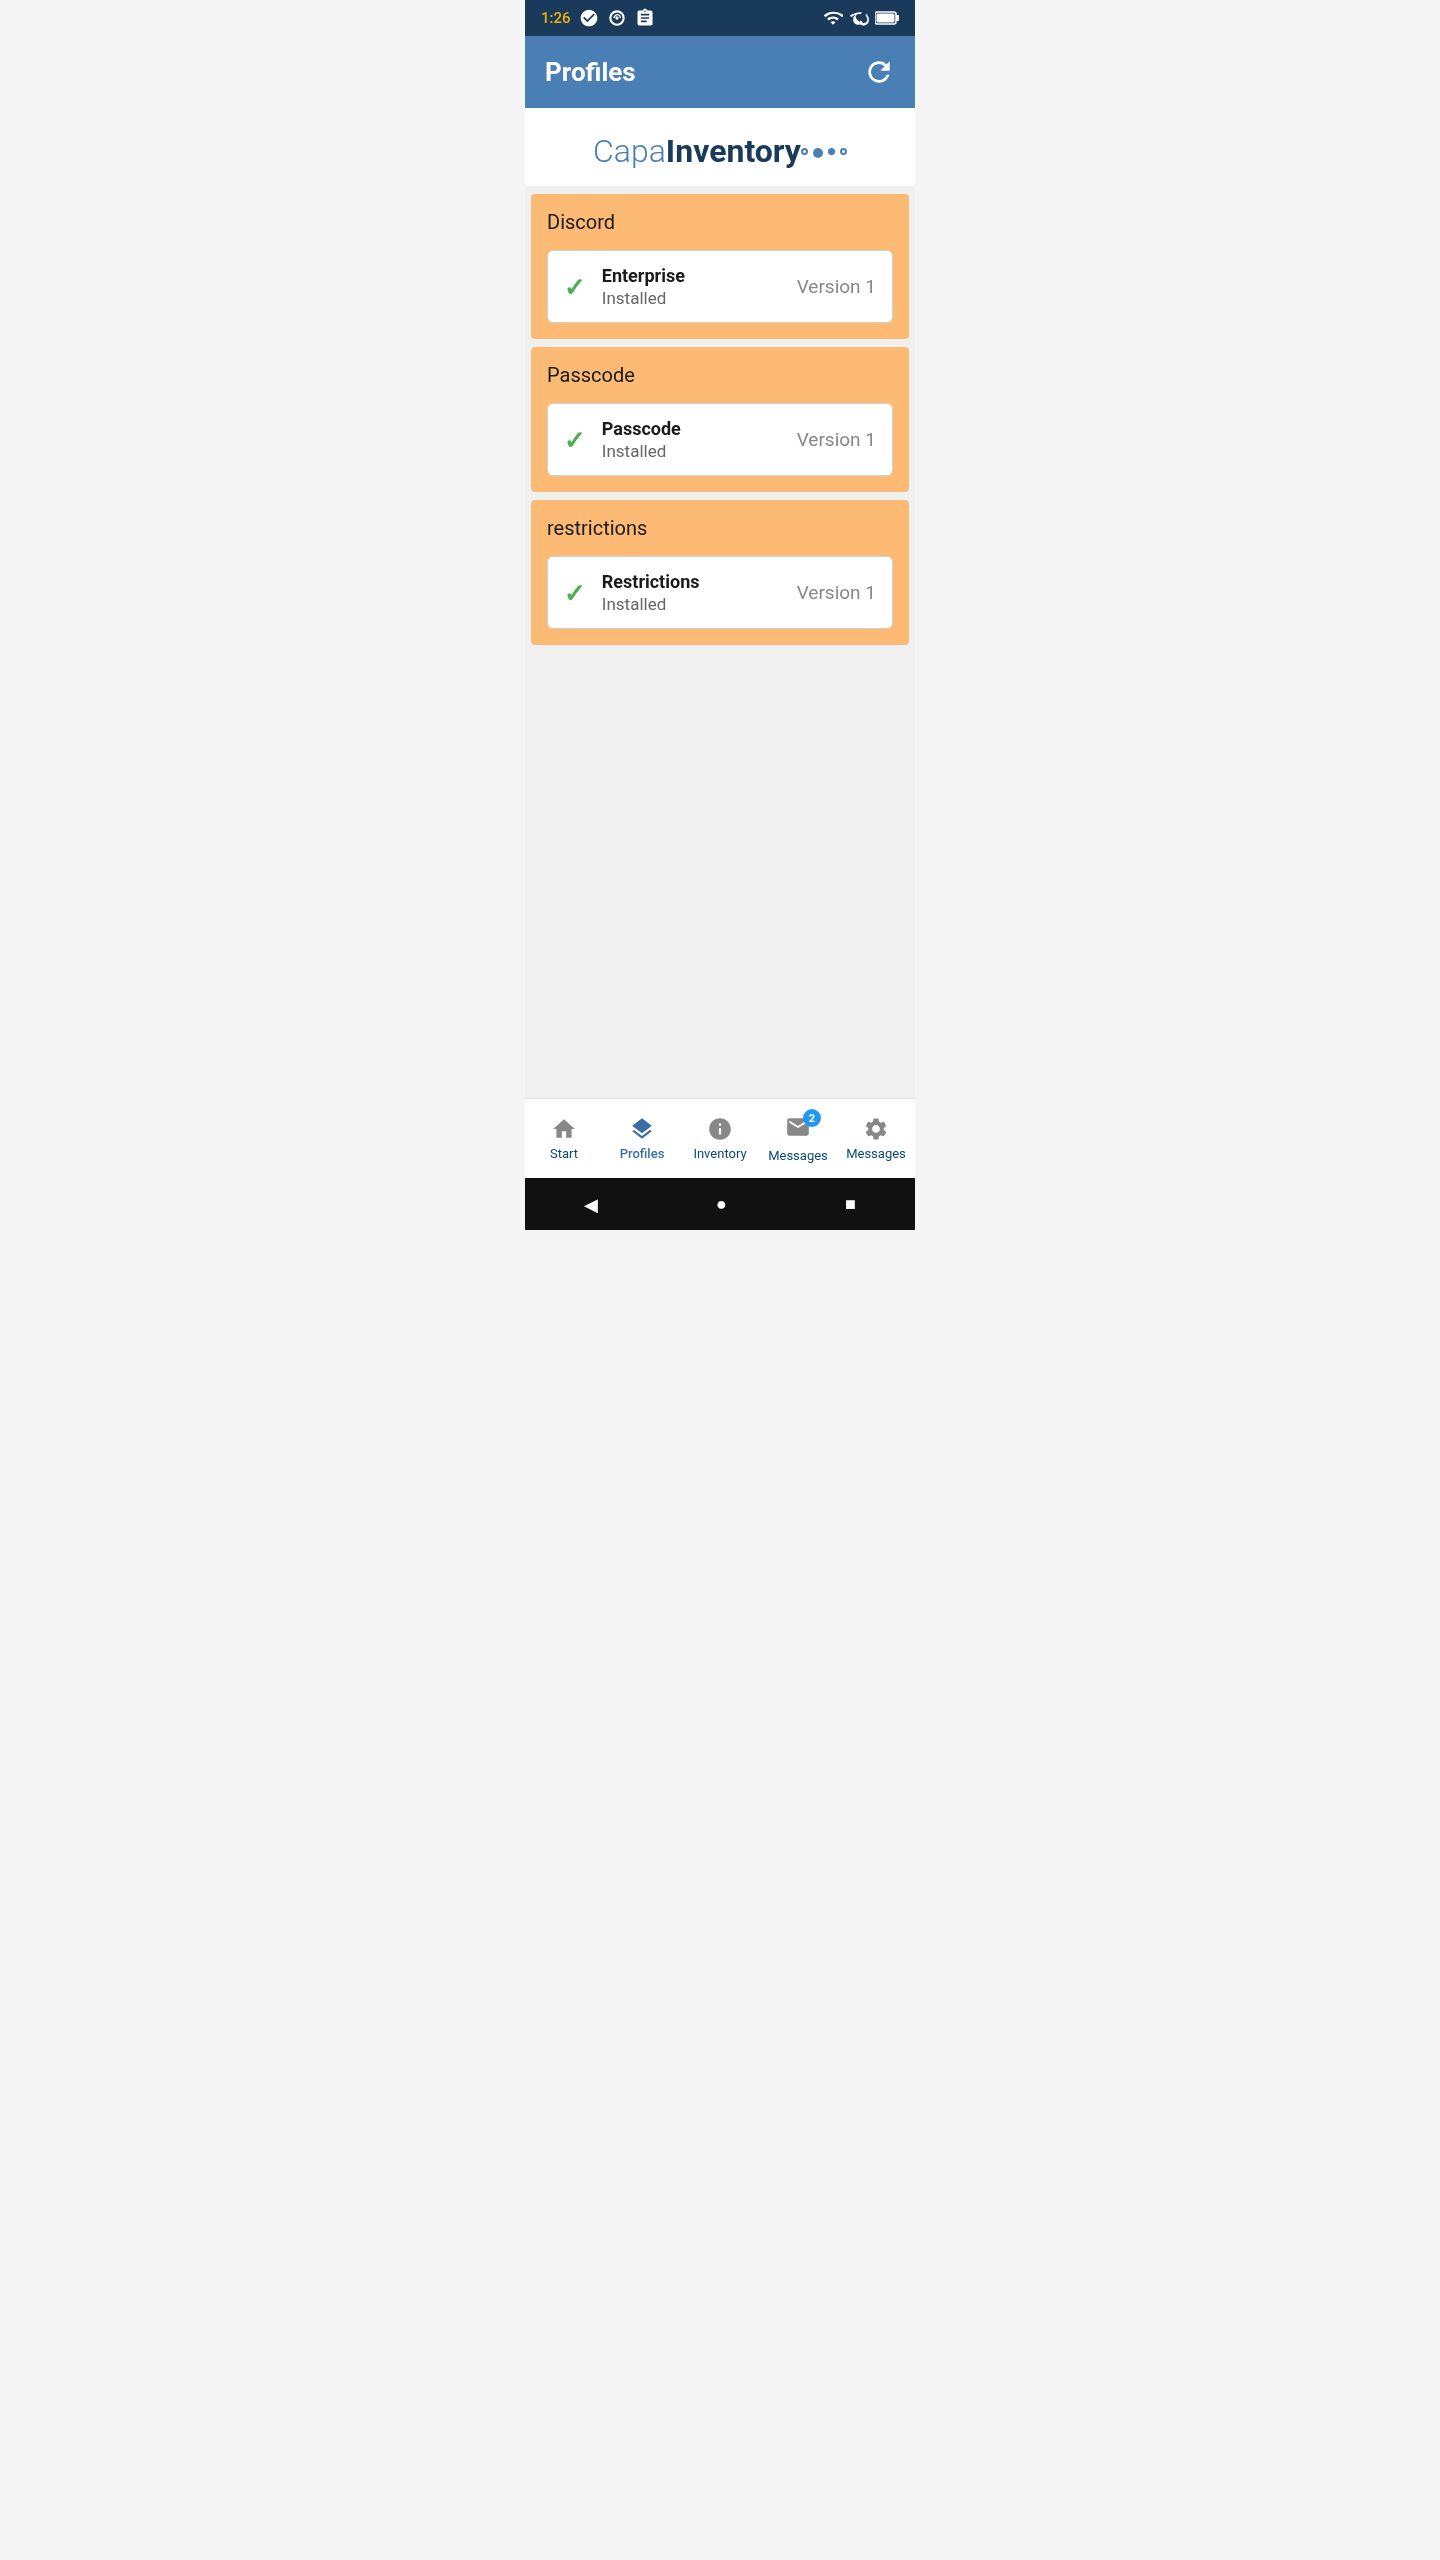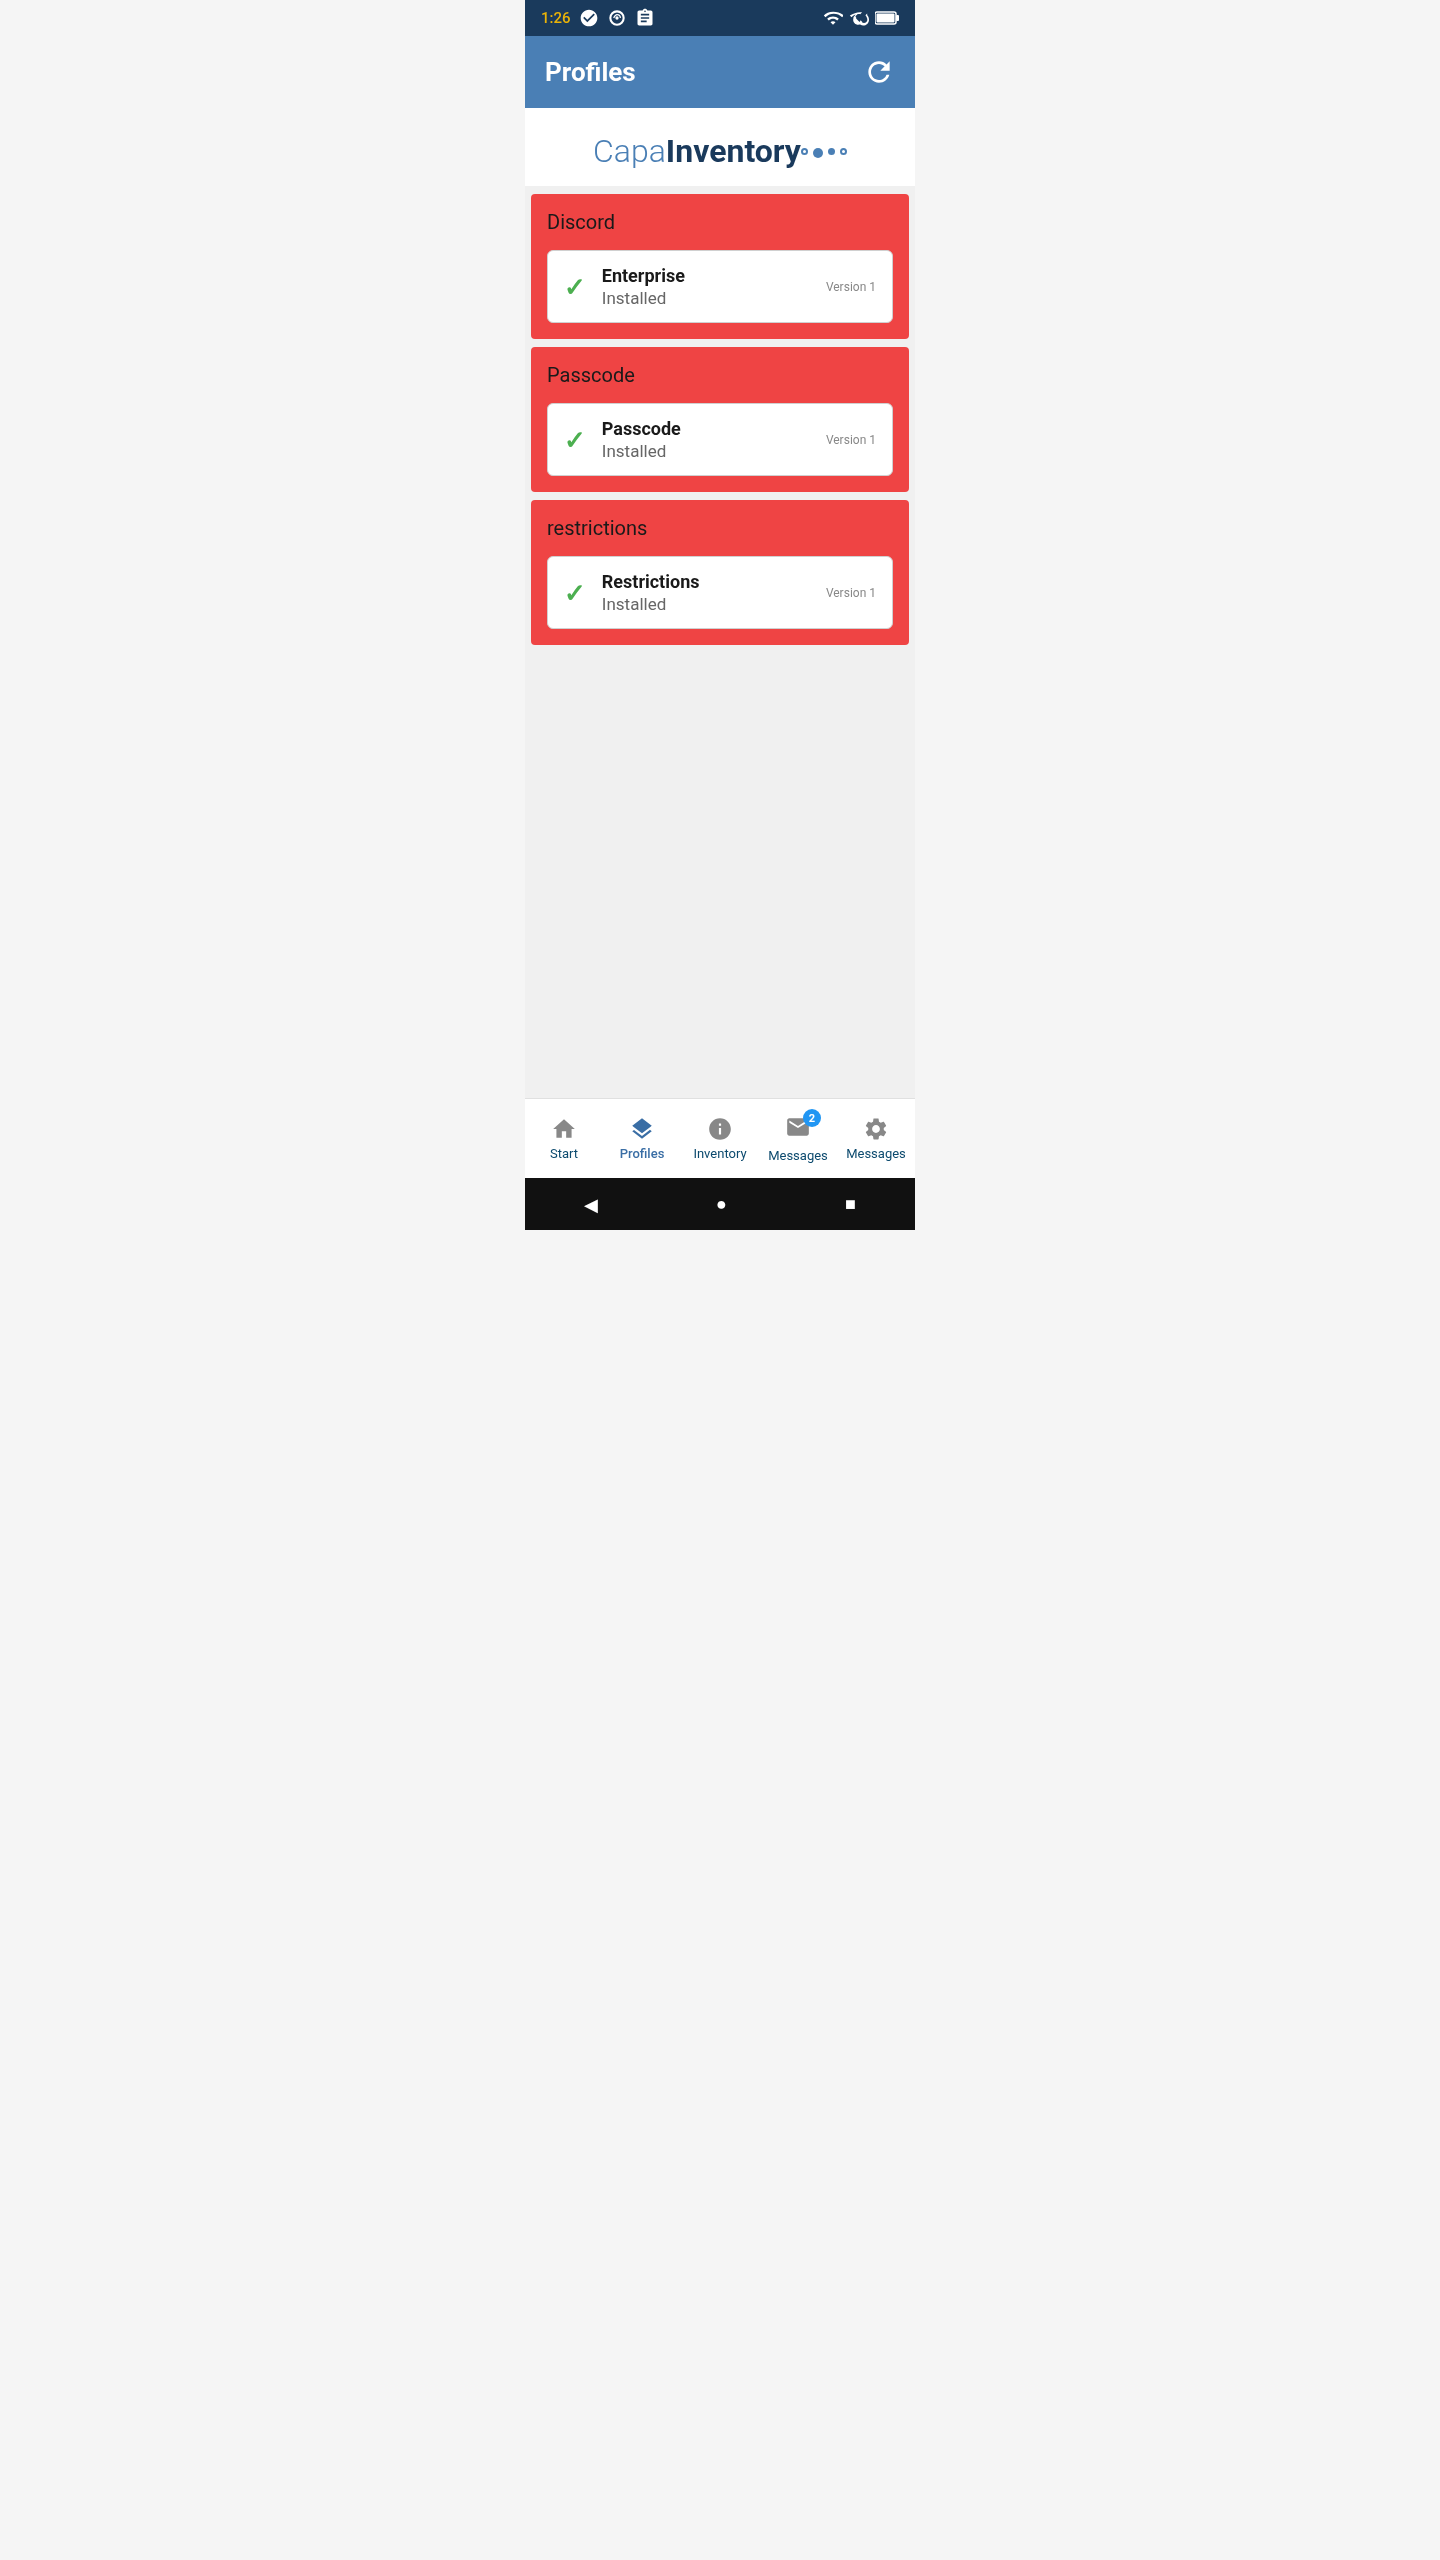--- a/index.html
+++ b/index.html
@@ -109,21 +109,21 @@
 
     
     .main-content {
       flex: 1;
       overflow-y: auto;
       background: #f0f0f0;
     }
 
     
     .profile-section {
-      background: #ef4444;
+      background: #fdba74;
       margin: 8px 6px;
       border-radius: 4px;
       padding: 16px 16px 16px;
     }
 
     .section-title {
       font-size: 20px;
       font-weight: 400;
       color: #1a1a1a;
       margin-bottom: 16px;
@@ -160,21 +160,21 @@
       color: #1a1a1a;
     }
 
     .profile-item-status {
       font-size: 17px;
       color: #666;
       margin-top: 2px;
     }
 
     .profile-item-version {
-      font-size: 12px;
+      font-size: 19px;
       color: #888;
     }
 
     
     .bottom-nav {
       background: white;
       border-top: 1px solid #e0e0e0;
       display: flex;
       align-items: center;
       justify-content: space-around;

